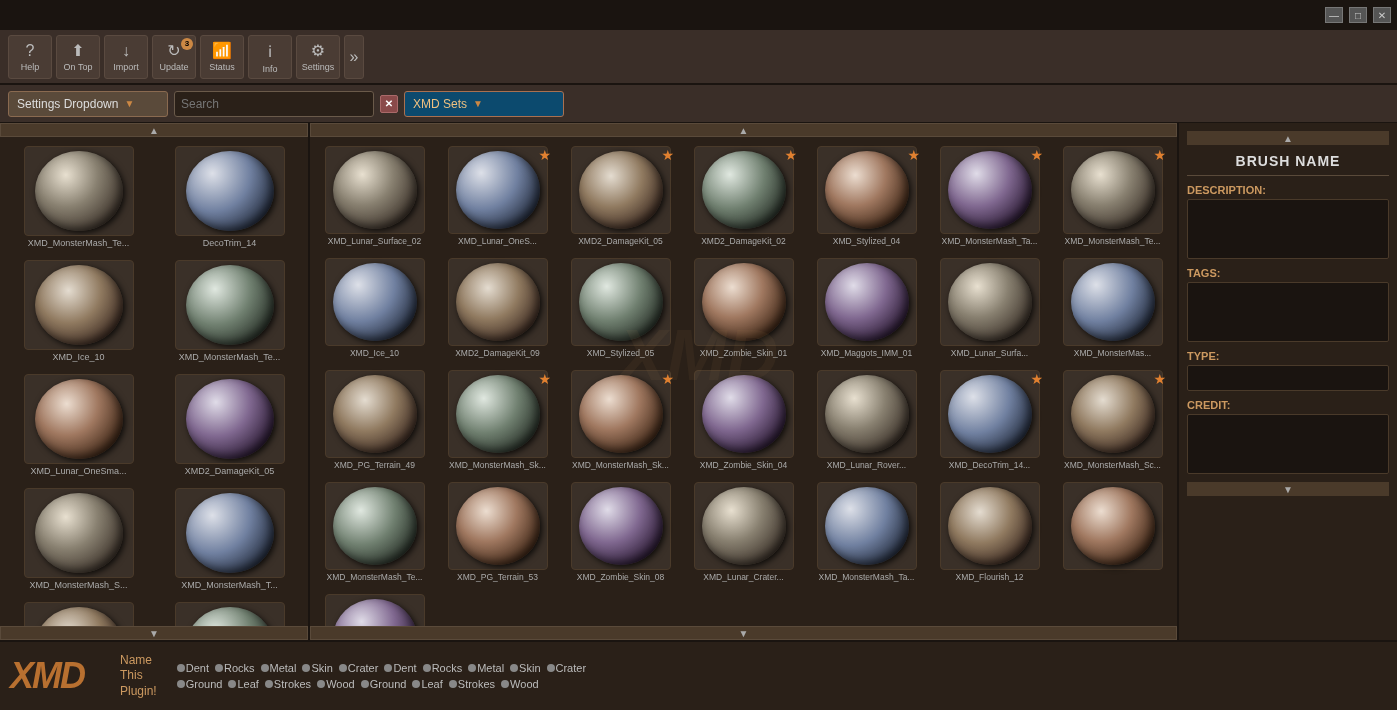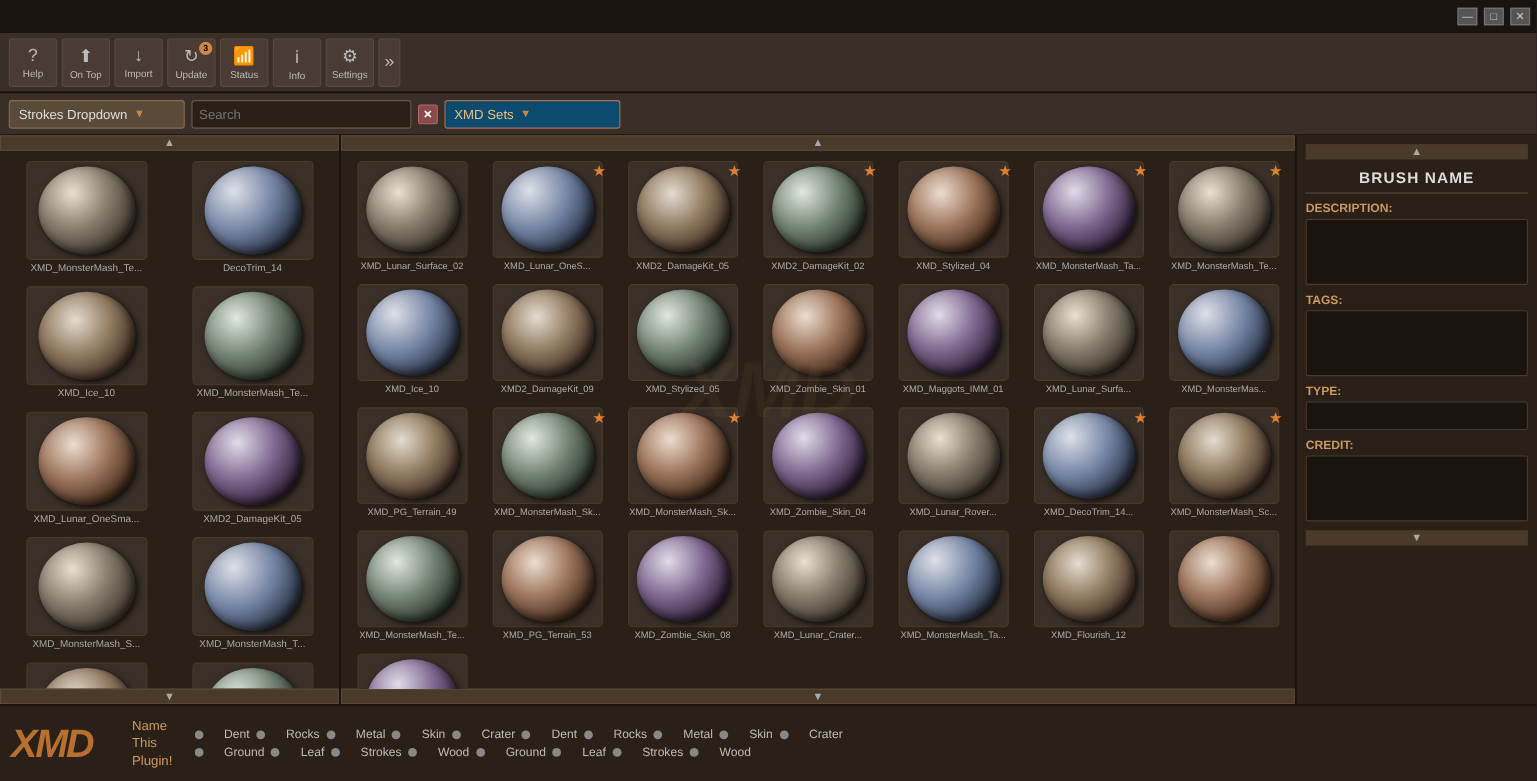--- a/index.html
+++ b/index.html
@@ -372,21 +372,21 @@
       overflow: hidden;
     }
     .tags-row {
       display: flex;
       gap: 6px;
       flex-wrap: nowrap;
     }
     .tag-item {
       display: flex;
       align-items: center;
-      gap: 19px;
+      gap: 1px;
       font-size: 11px;
       color: #bbb;
       cursor: pointer;
     }
     .tag-dot {
       width: 8px;
       height: 8px;
       border-radius: 50%;
       background: #888;
       flex-shrink: 0;
@@ -446,21 +446,21 @@
     <span class="icon">⚙</span>
     <span>Settings</span>
   </div>
   <div class="tool-btn" style="min-width:20px;width:20px;">
     <span class="icon">»</span>
   </div>
 </div>
 
 <div id="cat-bar">
   <div class="cat-dropdown">
-    <span>Strokes Dropdown</span>
+    <span>Settings Dropdown</span>
     <span class="arrow">▼</span>
   </div>
   <div class="search-box">
     <input type="text" placeholder="Search" style="">
   </div>
   <div class="search-clear">✕</div>
   <div class="xmd-dropdown">
     <span>XMD Sets</span>
     <span class="arrow">▼</span>
   </div>

